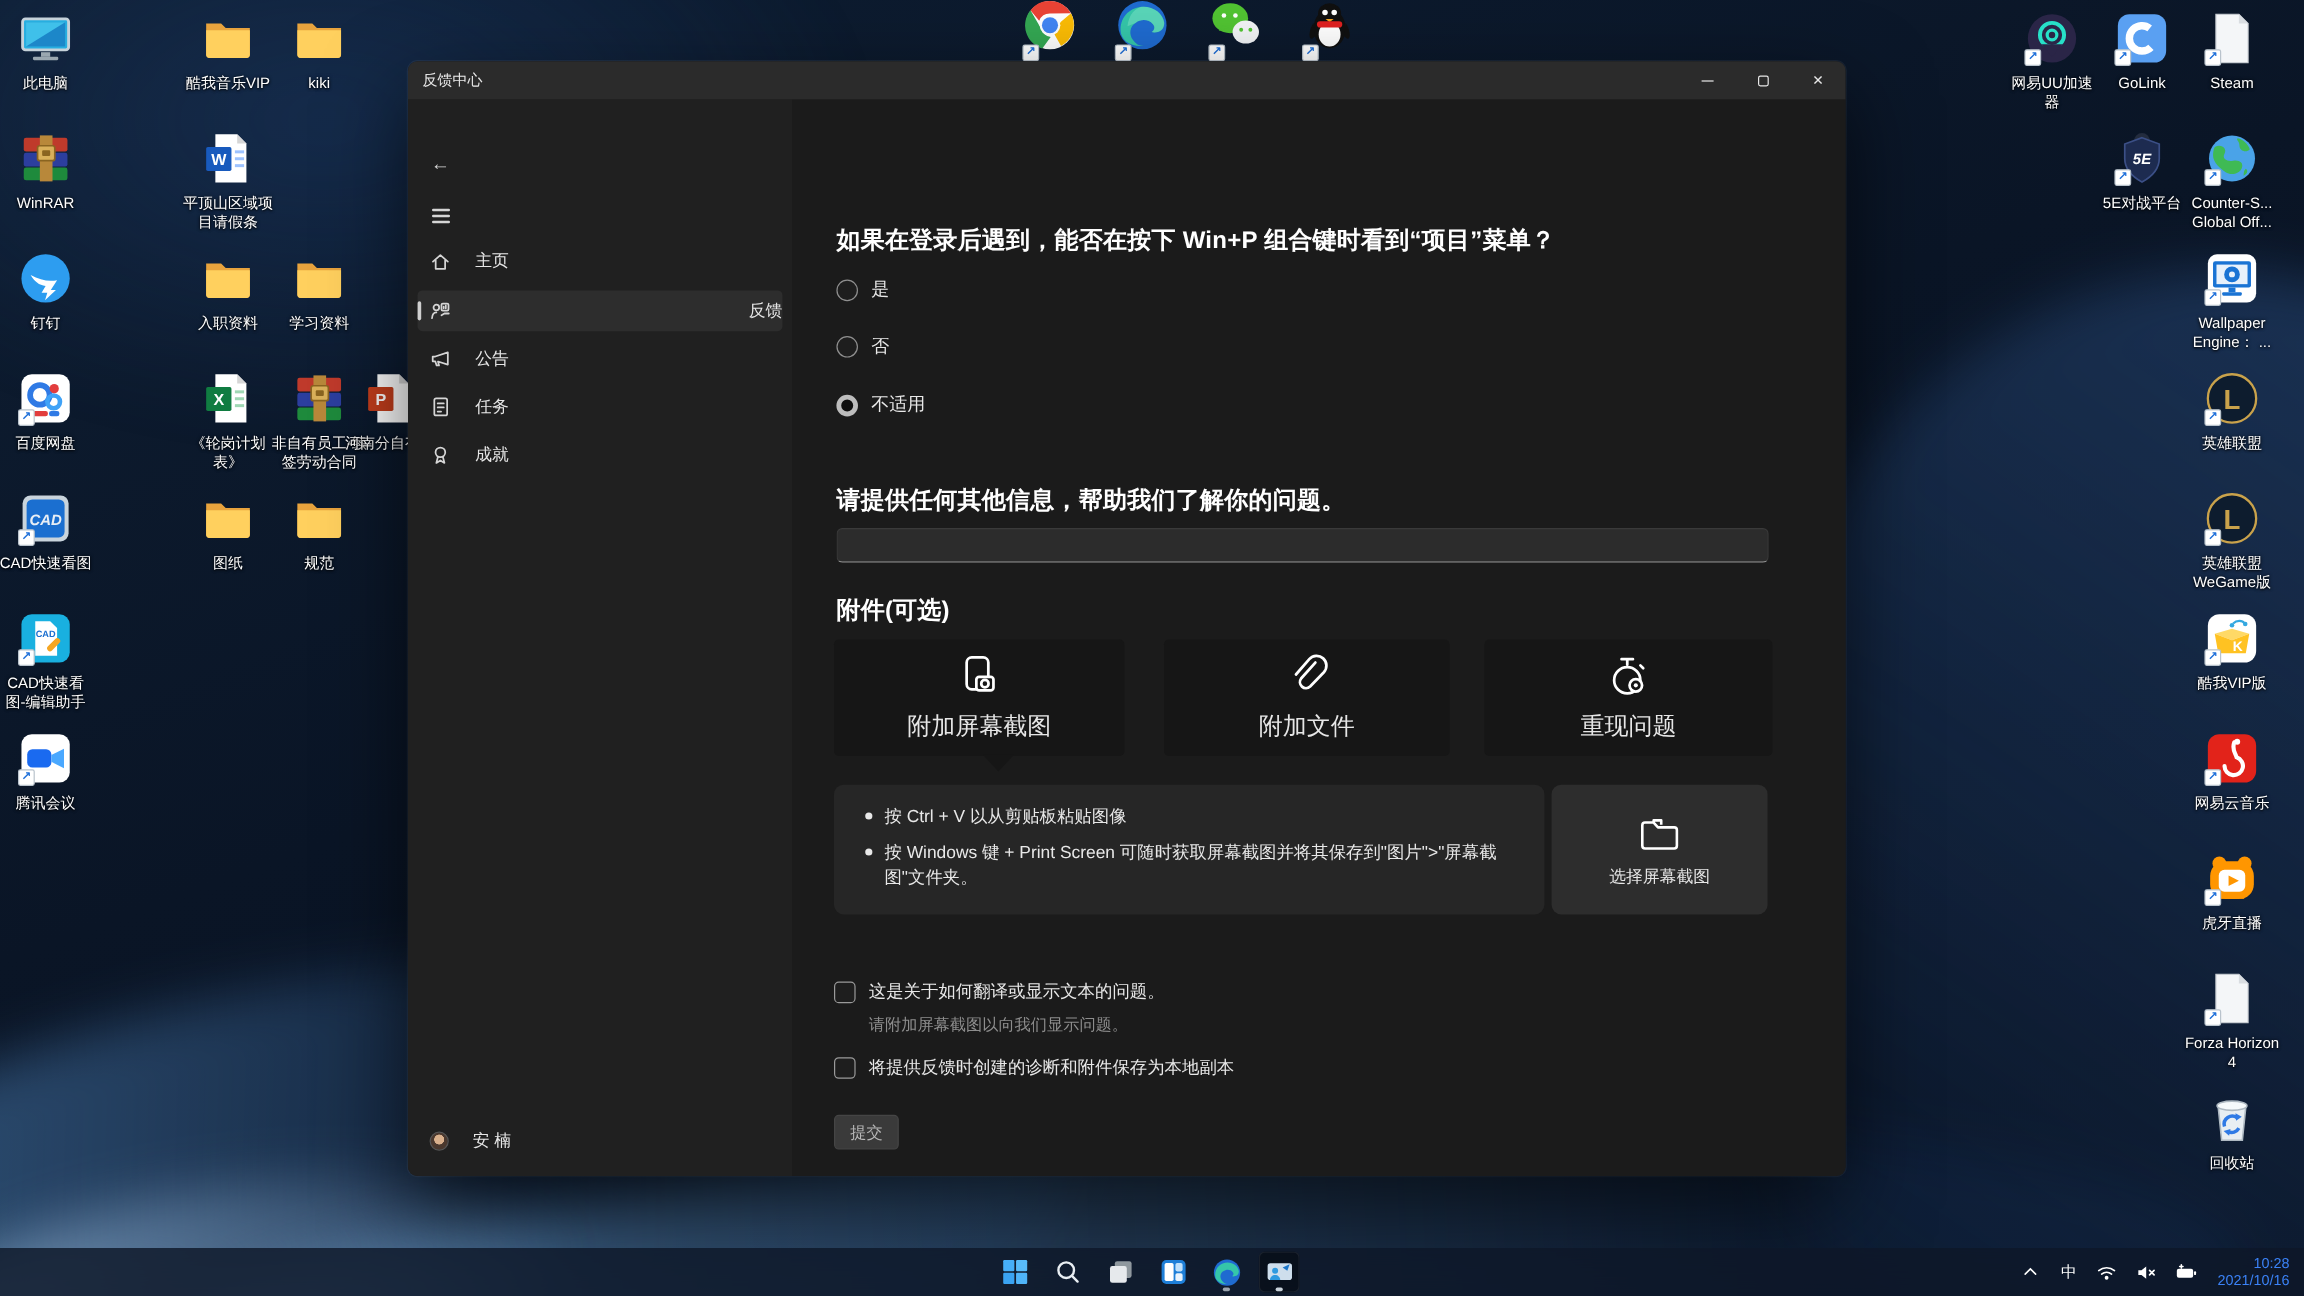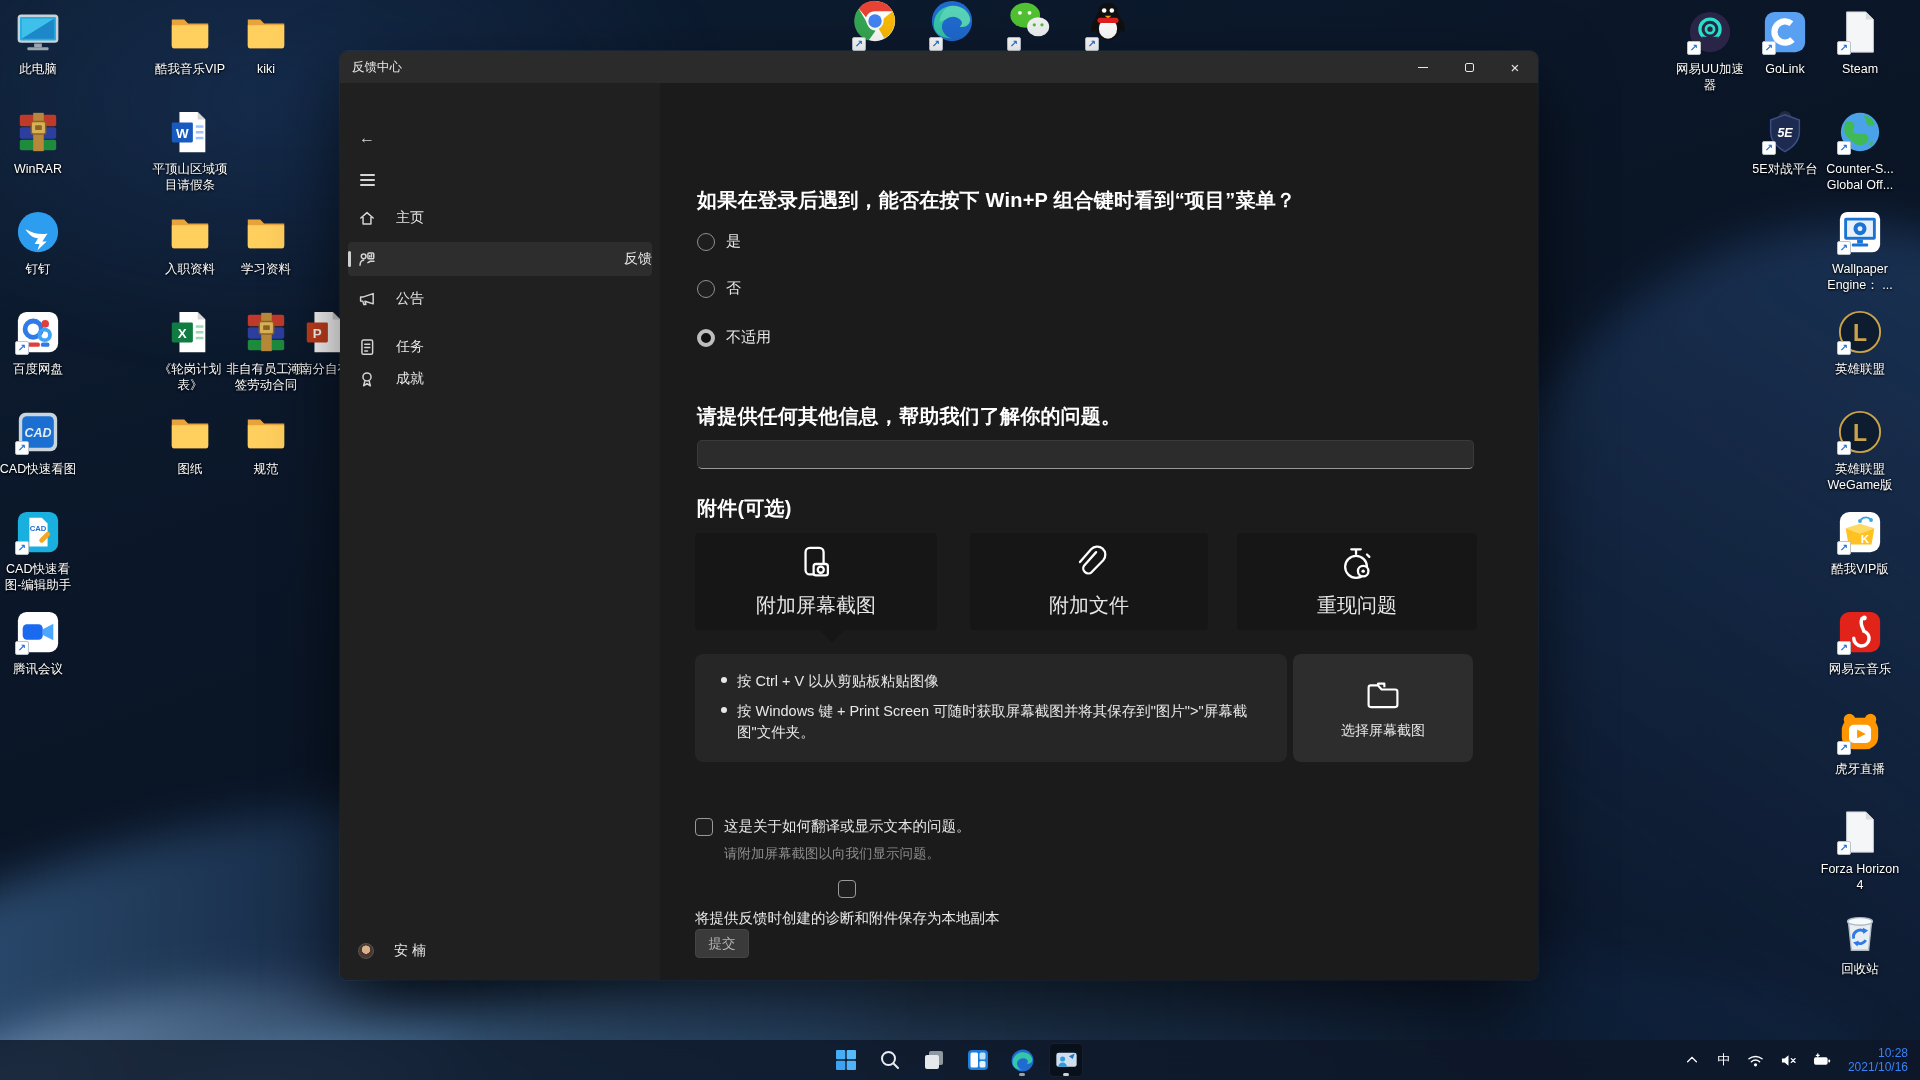--- a/index.html
+++ b/index.html
@@ -561,21 +561,21 @@
               <path d="M8.8 11.3l2.2-1.3h3.2"></path>
             </svg></span>
         <span>反馈</span>
       </div>
       <div class="nav-item" style="top:199px;">
         <span class="nav-ic"><svg viewBox="0 0 16 16" width="18" height="18">
               <path d="M13.5 3.2 4.2 6.3H2.3v3.6h1.9l1 3h1.8l-.8-2.9 7.3 2.3z"></path>
             </svg></span>
         <span>公告</span>
       </div>
-      <div class="nav-item" style="top:239px;align-items:flex-end;">
+      <div class="nav-item" style="top:239px;">
         <span class="nav-ic"><svg viewBox="0 0 16 16" width="18" height="18">
               <rect x="3.5" y="1.8" width="9.5" height="12.6" rx="1.3"></rect>
               <path d="M6 5.5h4.5M6 8.5h4.5M6 11.5h2.5"></path>
             </svg></span>
         <span>任务</span>
       </div>
       <div class="nav-item" style="top:851px;">
         <span id="avatar"></span>
         <span>安 楠</span>
       </div>
@@ -657,21 +657,21 @@
           </svg>
         <span>选择屏幕截图</span>
       </div>
 
       <div class="cb-row" style="left:35px;top:734px;">
         <div class="checkbox"></div>
         <div class="cb-label">这是关于如何翻译或显示文本的问题。</div>
       </div>
       <div class="cb-sub" style="left:64px;top:762px;">请附加屏幕截图以向我们显示问题。</div>
 
-      <div class="cb-row" style="left:35px;top:797px;flex-direction:column;">
+      <div class="cb-row" style="left:35px;top:797px;">
         <div class="checkbox"></div>
         <div class="cb-label">将提供反馈时创建的诊断和附件保存为本地副本</div>
       </div>
 
       <div id="submit-btn">提交</div>
     </div>
   </div>
 
   <div id="taskbar">
     <div id="tb-center">

